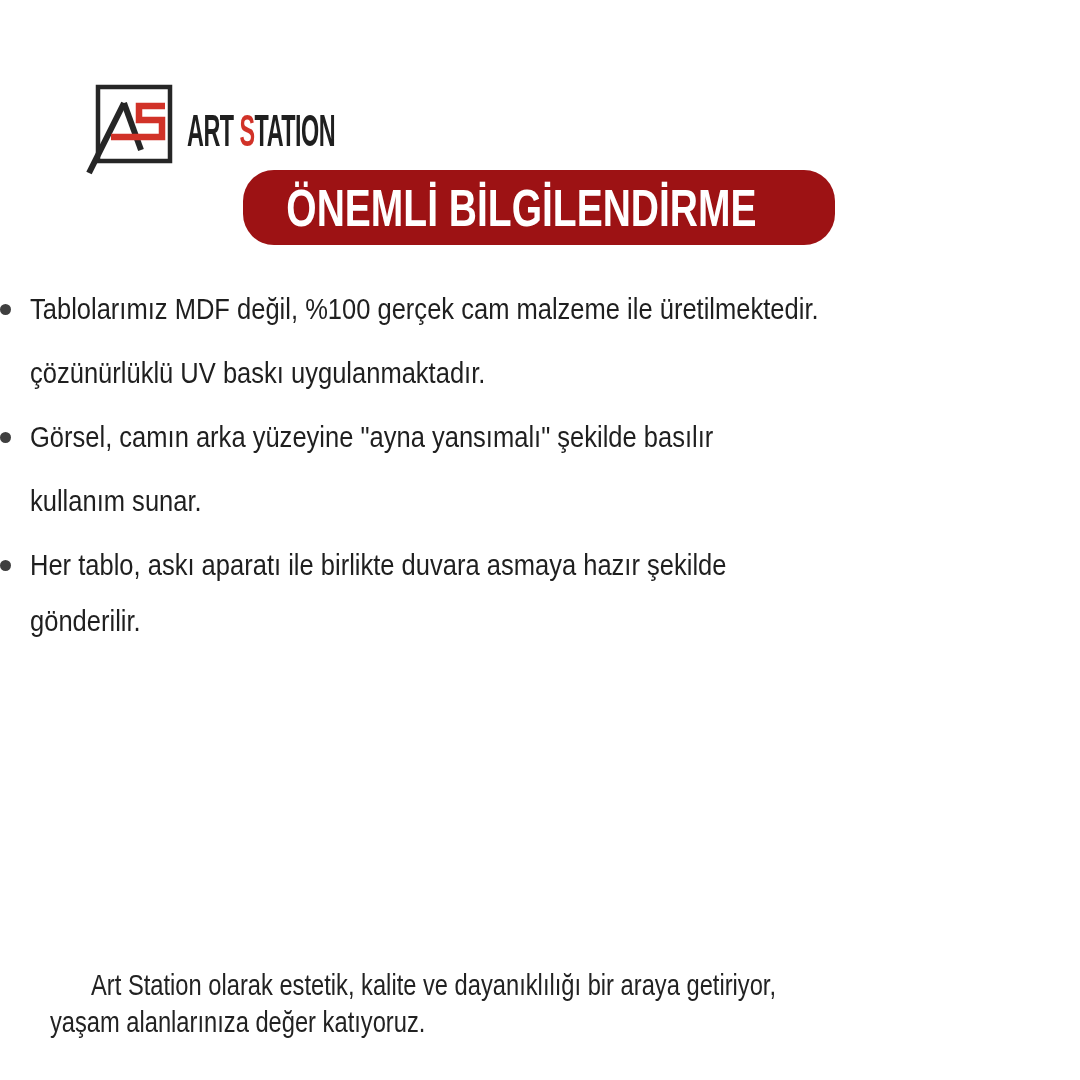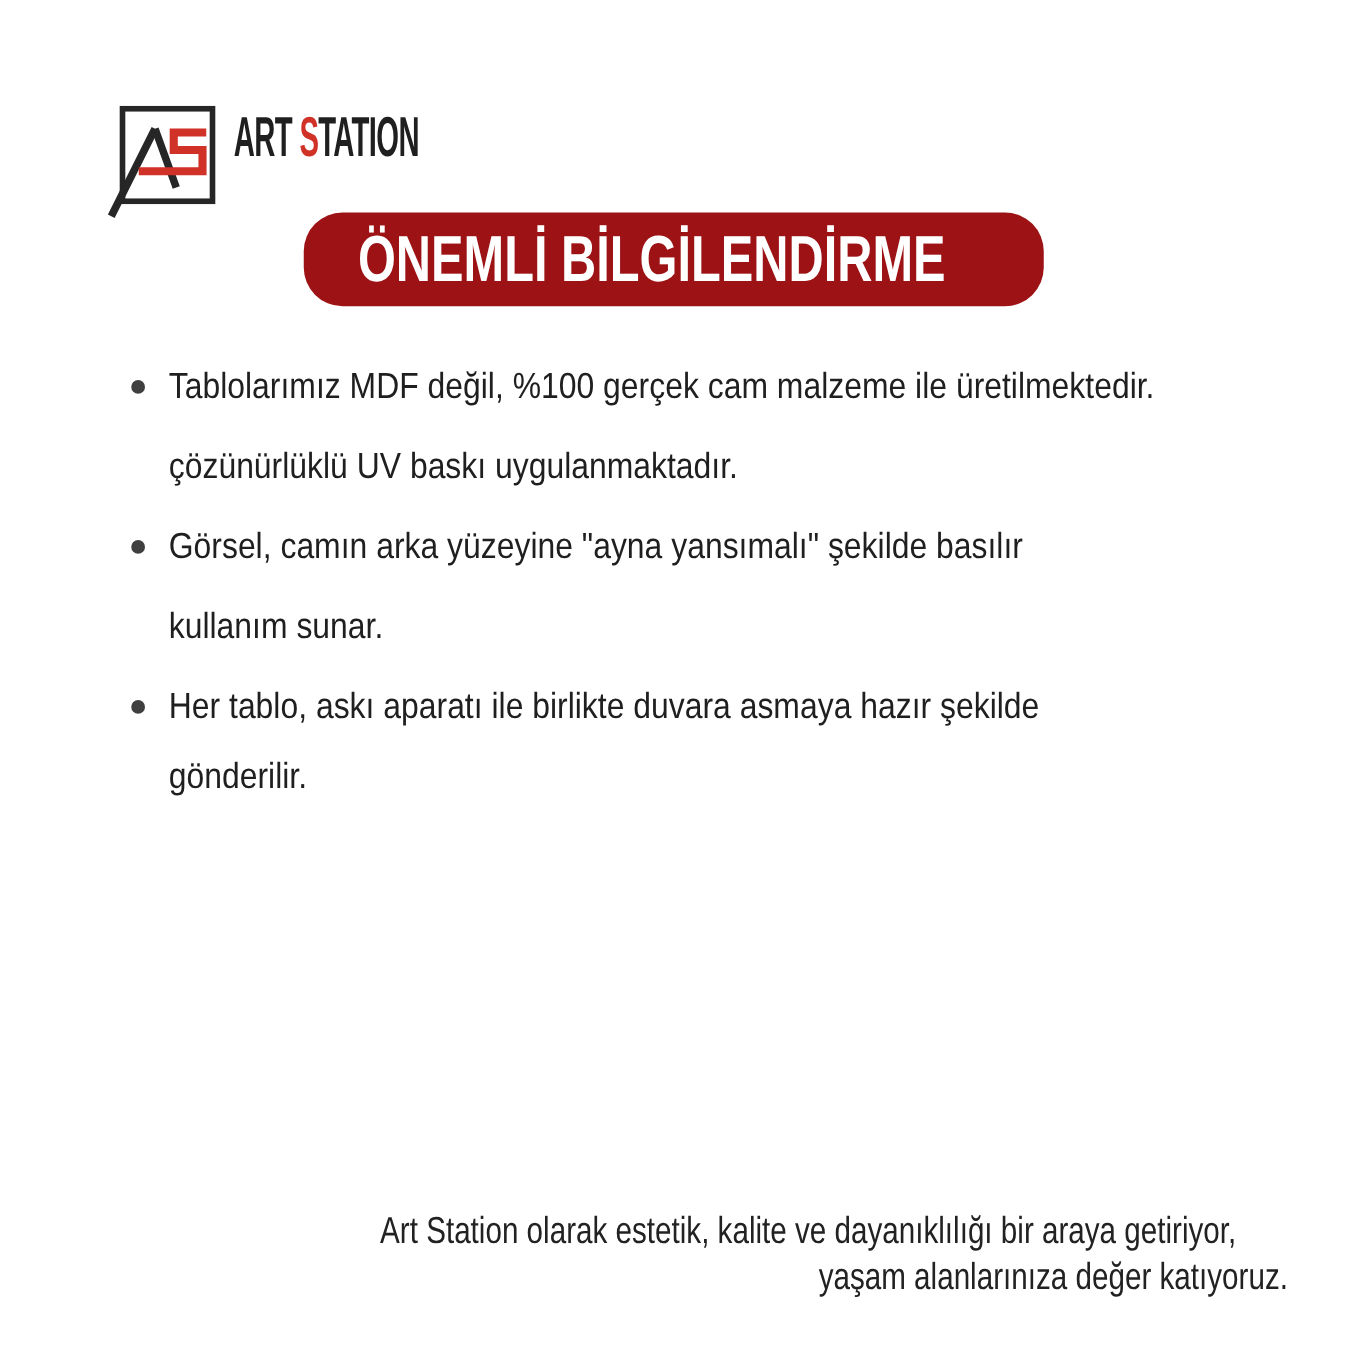--- a/index.html
+++ b/index.html
@@ -14,21 +14,21 @@
   body{
     background:#ffffff;
     font-family:"Liberation Sans",sans-serif;
     color:var(--text);
     position:relative;
     overflow:hidden;
   }
   
   .logo-row{
     position:absolute;left:86px;top:80px;
-    display:flex;align-items:flex-start;
+    display:flex;align-items:center;
   }
   .logo-mark{width:92px;height:98px;flex:0 0 auto}
   .brand{
     margin-left:9px;
     font-size:45px;font-weight:bold;letter-spacing:-1px;
     white-space:pre;
     transform:scaleX(0.52);transform-origin:0 50%;
     color:var(--text);
     display:inline-block;
     margin-top:4px;
@@ -43,40 +43,40 @@
     display:flex;align-items:center;justify-content:flex-end;
   }
   .banner-label{
     color:#ffffff;font-weight:bold;font-size:52px;
     white-space:nowrap;
     transform:scaleX(0.75);transform-origin:50% 50%;
   }
   
   .bullet-list{
     position:absolute;left:0;top:281px;
-    width:963px;padding-left:105px;
+    width:963px;
   }
   .bullet-item{margin-bottom:8px}
   .bullet-line{display:flex;align-items:center;height:56px}
   .dot{
     width:11px;height:11px;border-radius:50%;
     background:var(--bullet-dot);
     margin-right:19px;flex:0 0 auto;
   }
   .dot.spacer{background:transparent}
   .bullet-line .txt{
     font-size:29px;color:var(--text);
     white-space:nowrap;
     transform:scaleX(0.88);transform-origin:0 50%;
     display:inline-block;
   }
   
   .footer{
     position:absolute;left:0;top:966px;width:1080px;
-    display:flex;flex-direction:column;align-items:flex-end;padding-left:48px;
+    display:flex;flex-direction:column;align-items:flex-start;
   }
   .footer-line{height:37px;display:flex;align-items:center}
   .footer-line .txt{
     font-size:30px;color:#222222;
     white-space:nowrap;
     transform:scaleX(0.79);transform-origin:50% 50%;
     display:inline-block;
   }
   
   .logo-mark .dark{stroke:var(--logo-dark)}

